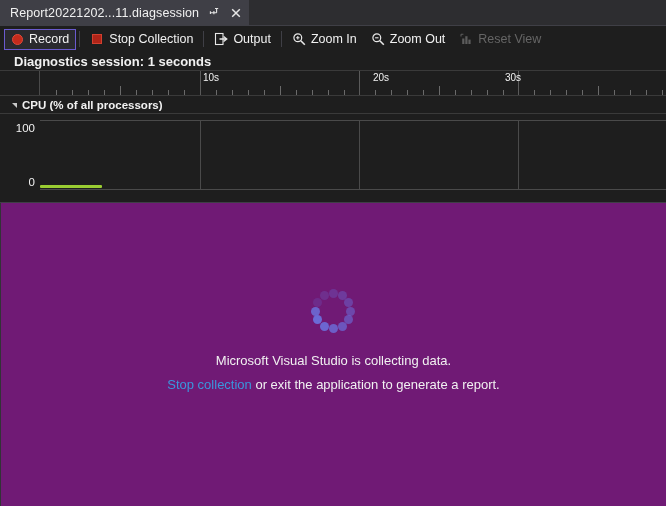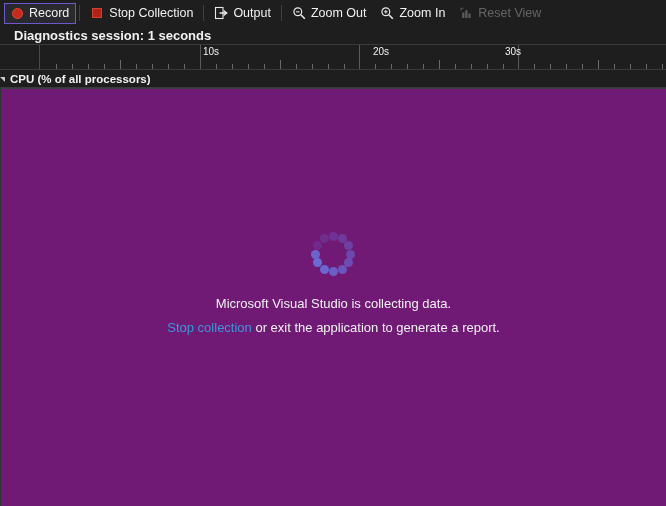--- a/index.html
+++ b/index.html
@@ -160,21 +160,21 @@
     background: #6a6a6a;
   }
   .tick.mid { height: 9px; }
 
   
   .cpu-header {
     height: 18px;
     display: flex;
     align-items: center;
     gap: 5px;
-    padding-left: 0;
+    padding-left: 12px;
     box-sizing: border-box;
     background: #1e1e1e;
     border-bottom: 1px solid #3a3a3a;
   }
   .tri {
     width: 0; height: 0;
     border-left: 5px solid transparent;
     border-top: 5px solid #c8c8c8;
     margin-top: 2px;
   }
@@ -278,20 +278,35 @@
     display: flex;
     flex-direction: column;
     height: 506px;
   }
 </style>
 </head>
 <body>
 
 <div class="shell">
 
+  <div class="tabbar">
+    <div class="tab">
+      <span class="tab-title">Report20221202...11.diagsession</span>
+      <span class="tab-icon">
+        <svg width="12" height="12" viewBox="0 0 12 12">
+          <path d="M7 1.5h3.2M8.6 1.5v4.2M8.6 5.7H5.9M5.9 4.1v3.2M5.9 5.7H2.4M2.4 4.3v2.8" stroke="currentColor" stroke-width="1.1" fill="none"></path>
+        </svg>
+      </span>
+      <span class="tab-icon">
+        <svg width="12" height="12" viewBox="0 0 12 12">
+          <path d="M2.2 2.2L9.8 9.8M9.8 2.2L2.2 9.8" stroke="currentColor" stroke-width="1.5" fill="none"></path>
+        </svg>
+      </span>
+    </div>
+  </div>
 
   <div class="toolbar">
 
     <div class="tb-btn focused">
       <span class="dot-record"></span>
       <span class="tb-label">Record</span>
     </div>
 
     <div class="tb-sep"></div>
 
@@ -306,41 +321,41 @@
       <span class="ico">
         <svg width="14" height="14" viewBox="0 0 14 14">
           <rect x="1.5" y="1.5" width="7.5" height="11" fill="none" stroke="#e8e8e8" stroke-width="1.1"></rect>
           <path d="M5.5 7h6.8M9.6 4.4L12.8 7l-3.2 2.6" fill="none" stroke="#e8e8e8" stroke-width="1.3"></path>
         </svg>
       </span>
       <span class="tb-label">Output</span>
     </div>
 
     <div class="tb-sep"></div>
+
+    <div class="tb-btn">
+      <span class="ico">
+        <svg width="14" height="14" viewBox="0 0 14 14">
+          <circle cx="5.8" cy="5.8" r="3.9" fill="none" stroke="#e8e8e8" stroke-width="1.2"></circle>
+          <path d="M8.8 8.8l4 4" stroke="#e8e8e8" stroke-width="1.6"></path>
+          <path d="M4.1 5.8h3.4M5.8 4.1v3.4" stroke="#e8e8e8" stroke-width="1.1"></path>
+        </svg>
+      </span>
+      <span class="tb-label">Zoom In</span>
+    </div>
 
     <div class="tb-btn">
       <span class="ico">
         <svg width="14" height="14" viewBox="0 0 14 14">
           <circle cx="5.8" cy="5.8" r="3.9" fill="none" stroke="#e8e8e8" stroke-width="1.2"></circle>
           <path d="M8.8 8.8l4 4" stroke="#e8e8e8" stroke-width="1.6"></path>
           <path d="M4.1 5.8h3.4" stroke="#e8e8e8" stroke-width="1.1"></path>
         </svg>
       </span>
       <span class="tb-label">Zoom Out</span>
-    </div>
-
-    <div class="tb-btn">
-      <span class="ico">
-        <svg width="14" height="14" viewBox="0 0 14 14">
-          <circle cx="5.8" cy="5.8" r="3.9" fill="none" stroke="#e8e8e8" stroke-width="1.2"></circle>
-          <path d="M8.8 8.8l4 4" stroke="#e8e8e8" stroke-width="1.6"></path>
-          <path d="M4.1 5.8h3.4M5.8 4.1v3.4" stroke="#e8e8e8" stroke-width="1.1"></path>
-        </svg>
-      </span>
-      <span class="tb-label">Zoom In</span>
     </div>
 
     <div class="tb-btn disabled">
       <span class="ico">
         <svg width="14" height="14" viewBox="0 0 14 14">
           <rect x="3.2" y="6.5" width="2.2" height="5.5" fill="#5d5d5d"></rect>
           <rect x="6.3" y="4.2" width="2.2" height="7.8" fill="#5d5d5d"></rect>
           <rect x="9.4" y="7.6" width="2.2" height="4.4" fill="#5d5d5d"></rect>
           <path d="M2 2.2h2.4M2 2.2v2.2" stroke="#5d5d5d" stroke-width="1.1" fill="none"></path>
         </svg>
@@ -399,20 +414,32 @@
     <div class="tick" style="left:630px"></div>
     <div class="tick" style="left:646px"></div>
     <div class="tick" style="left:662px"></div>
   </div>
 
   <div class="cpu-header">
     <span class="tri"></span>
     <span class="cpu-title">CPU (% of all processors)</span>
   </div>
 
+  <div class="graph-wrap">
+    <div class="y-axis">
+      <span class="y-lab" style="top:8px">100</span>
+      <span class="y-lab" style="top:62px">0</span>
+    </div>
+    <div class="plot">
+      <div class="vline" style="left:160px"></div>
+      <div class="vline" style="left:319px"></div>
+      <div class="vline" style="left:478px"></div>
+      <div class="cpu-trace" style="width:62px"></div>
+    </div>
+  </div>
 
   <div class="panel-divider"></div>
 
   <div class="content">
     <div class="stage">
       <div class="spinner">
         <div class="sp-dot" style="left:17.5px; top:0px;    opacity:.32"></div>
         <div class="sp-dot" style="left:26.5px; top:2.4px;  opacity:.40"></div>
         <div class="sp-dot" style="left:33px;   top:9px;    opacity:.48"></div>
         <div class="sp-dot" style="left:35px;   top:17.5px; opacity:.56"></div>

